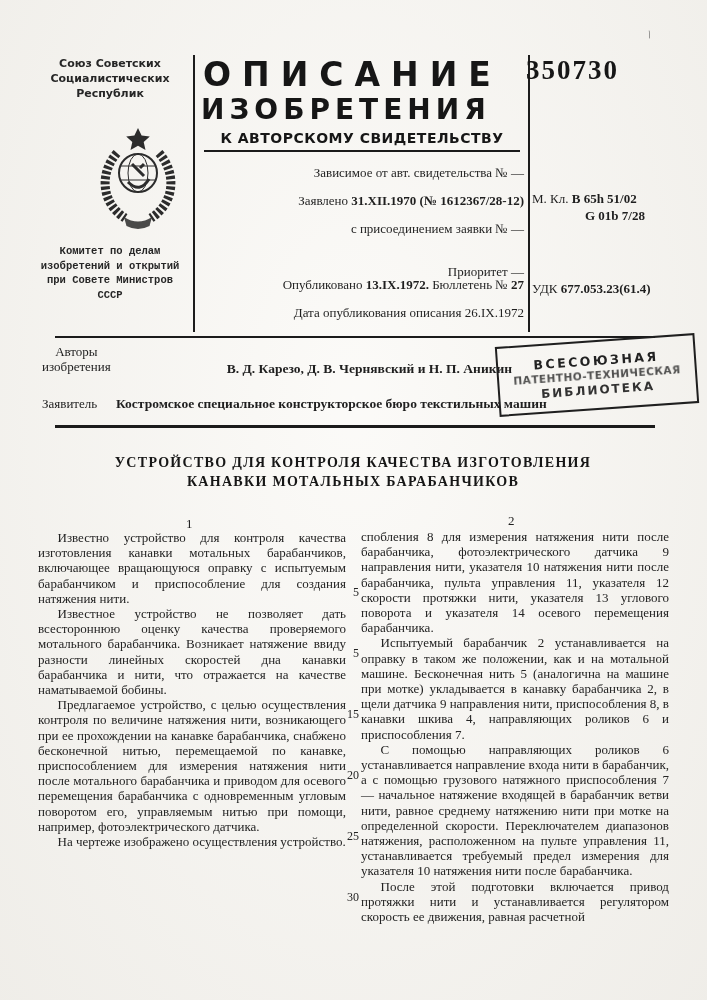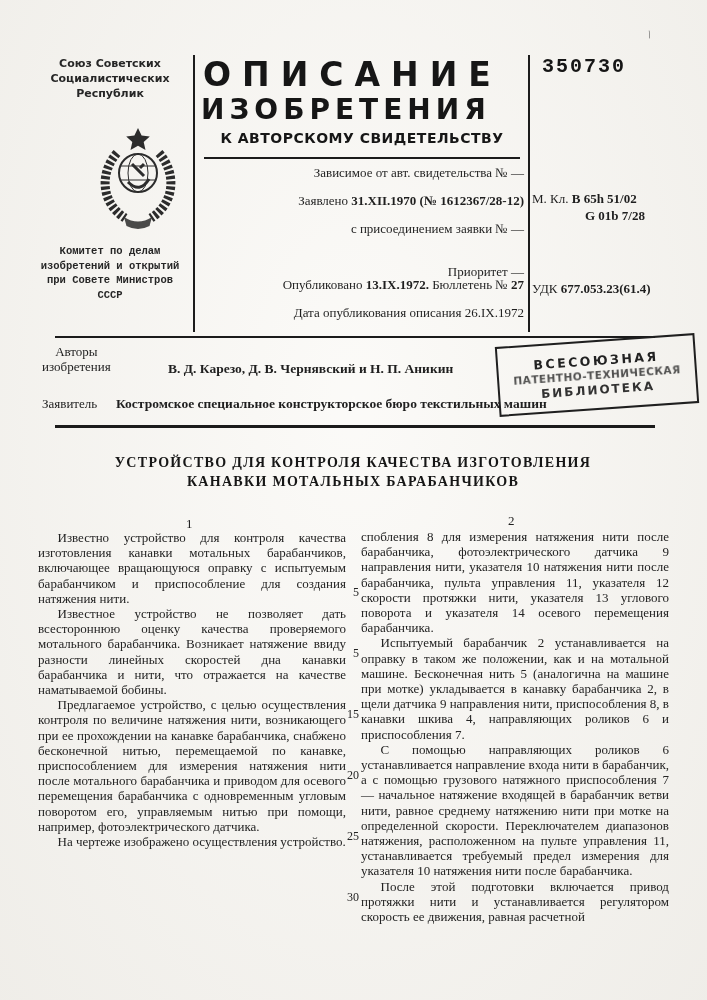--- a/index.html
+++ b/index.html
@@ -25,42 +25,42 @@
   .hrule{left:55px;width:600px;background:#1b1b1b;}
   .hr-1{top:336px;height:2px;}
   .hr-2{top:425px;height:3px;}
   
   .doc-t1{left:203px;top:55px;font-family:"DejaVu Sans",sans-serif;font-weight:bold;
     font-size:33px;letter-spacing:11px;white-space:nowrap;color:#161616;}
   .doc-t2{left:201px;top:93px;font-family:"DejaVu Sans",sans-serif;font-weight:bold;
     font-size:28px;letter-spacing:5px;white-space:nowrap;color:#161616;}
   .doc-sub{left:204px;top:130px;width:316px;text-align:center;
     font-family:"DejaVu Sans",sans-serif;font-weight:bold;font-size:14px;letter-spacing:.5px;
-    border-bottom:2px solid #1b1b1b;padding-bottom:11px;color:#161616;}
-  .pat-num{left:542px;top:55px;font-family:Liberation Mono, monospace;font-weight:bold;
-    font-size:20px;letter-spacing:2px;color:#161616;}
+    border-bottom:2px solid #1b1b1b;padding-bottom:4px;color:#161616;}
+  .pat-num{left:526px;top:55px;font-family:Liberation Serif, serif;font-weight:bold;
+    font-size:27px;letter-spacing:2px;color:#161616;}
   
   .bib{left:202px;width:322px;margin:0;font-size:13px;white-space:nowrap;text-align:right;}
   .bib b{font-weight:bold;}
   
   .mkl{left:532px;top:191px;font-size:13px;white-space:nowrap;}
   .mkl2{left:585px;top:208px;font-size:13px;white-space:nowrap;font-weight:bold;}
   .udk{left:532px;top:281px;font-size:13px;white-space:nowrap;}
   
   .stamp{left:497px;top:340px;width:196px;height:66px;border:2.5px solid #1f1f1f;
     transform:rotate(-4deg);display:flex;flex-direction:column;align-items:center;justify-content:center;
     font-family:"DejaVu Sans",sans-serif;font-weight:bold;color:#222;}
   .stamp .s1{font-size:12.5px;letter-spacing:2.5px;}
   .stamp .s2{font-size:10.5px;letter-spacing:.5px;opacity:.78;filter:blur(.35px);margin-top:1px;}
   .stamp .s3{font-size:12px;letter-spacing:2px;opacity:.92;margin-top:2px;}
   
   .lbl{font-size:13px;color:#222;}
   .authors-label{left:42px;top:344px;line-height:15px;}
   .authors-label span{display:block;text-align:center;}
-  .authors-names{left:168px;top:361px;width:344px;text-align:left;font-weight:bold;font-size:13.5px;white-space:nowrap;}
+  .authors-names{left:168px;top:361px;width:344px;text-align:right;font-weight:bold;font-size:13.5px;white-space:nowrap;}
   .applicant-label{left:42px;top:396px;}
   .applicant{left:116px;top:396px;font-weight:bold;font-size:13.5px;white-space:nowrap;}
   
   .inv-title{left:58px;top:453px;width:590px;text-align:center;font-weight:bold;
     font-size:14px;line-height:19px;letter-spacing:1.3px;color:#161616;}
   
   .colnum{font-size:13px;}
   .cn1{left:186px;top:516px;}
   .cn2{left:508px;top:513px;}
   .col{width:308px;font-size:13px;line-height:15.2px;text-align:justify;color:#232323;}

